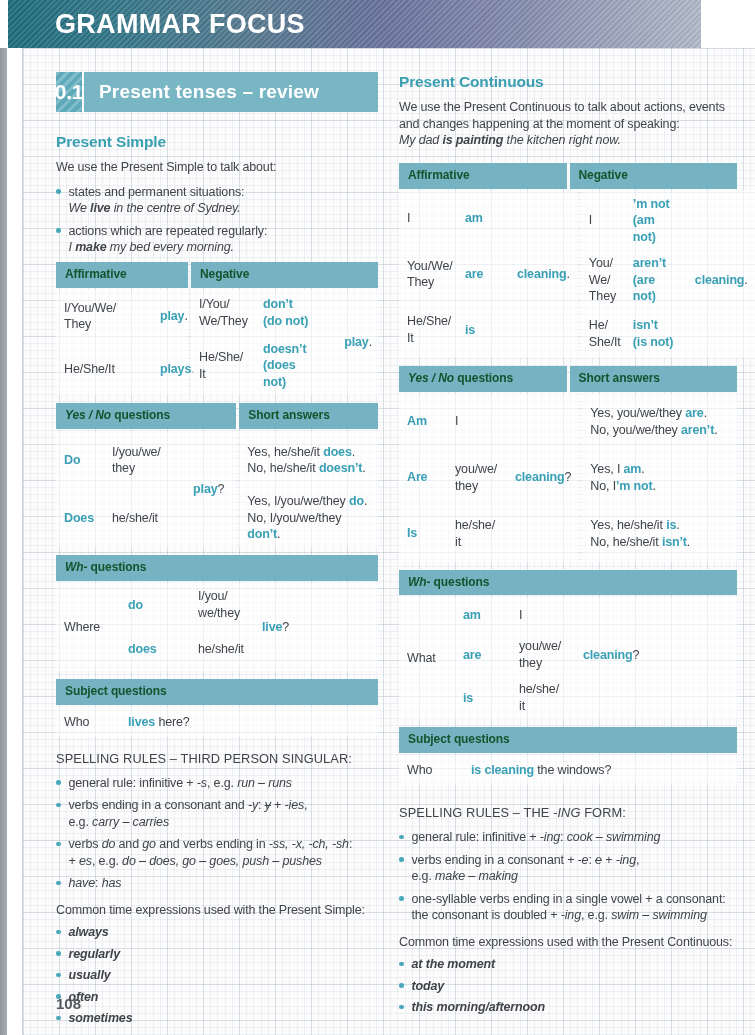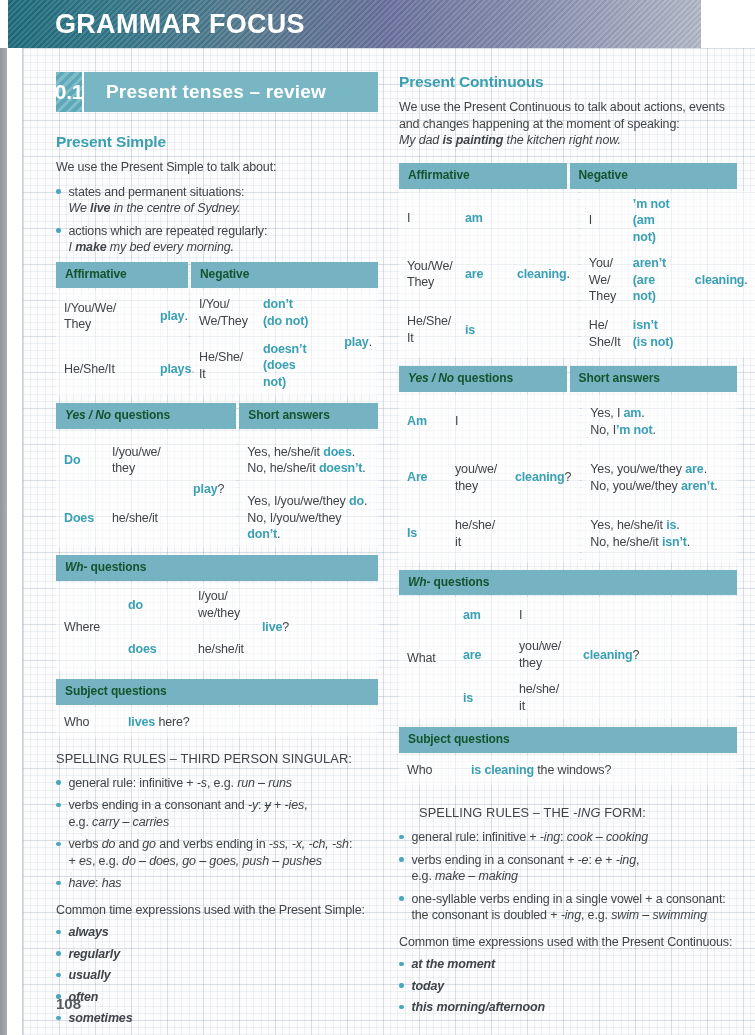--- a/index.html
+++ b/index.html
@@ -32,21 +32,21 @@
   .col{position:absolute;top:24px;font-size:12.5px;letter-spacing:-0.15px;line-height:1.32;}
   .col-left{left:33px;width:322px;}
   .col-right{left:376px;width:338px;}
 
   
   .section-head{display:flex;height:40px;margin-bottom:20px;}
   .sec-num{width:26px;margin-right:2px;display:flex;align-items:center;justify-content:center;
     color:#fff;font-size:21px;font-weight:bold;
     background-image:repeating-linear-gradient(135deg, rgba(255,255,255,0.22) 0 3px, transparent 3px 7px);
     background-color:#5da9ba;}
-  .sec-title{flex:1;display:flex;align-items:center;padding-left:22px;background:#79b6c4;
+  .sec-title{flex:1;display:flex;align-items:center;padding-left:15px;background:#79b6c4;
     color:#fff;font-size:19px;font-weight:bold;letter-spacing:0.2px;}
 
   .teal-h{color:#3a9fb1;font-size:15.5px;font-weight:bold;margin:0 0 7px 0;}
   .intro{margin:0 0 8px 0;white-space:pre-line;}
 
   .blist{margin-bottom:4px;}
   .bitem{display:flex;gap:8px;margin-bottom:6px;}
   .dot{flex:none;width:4.5px;height:4.5px;border-radius:50%;background:#48a7ba;margin-top:5.5px;}
   .btext{white-space:pre-line;}
 
@@ -317,26 +317,26 @@
           <div class="c p21"><span class="rt">Are</span></div>
           <div class="c p22">you/we/
 they</div>
           <div class="c p23"><span class="rt">cleaning</span><span>?</span></div>
           <div class="c p31"><span class="rt">Is</span></div>
           <div class="c p32">he/she/
 it</div>
         </div>
         <div class="half grow ansCol ansCol3">
           <div class="ans">
+            <div><span>Yes, you/we/they </span><span class="rt">are</span><span>.</span></div>
+            <div><span>No, you/we/they </span><span class="rt">aren’t</span><span>.</span></div>
+          </div>
+          <div class="ans">
             <div><span>Yes, I </span><span class="rt">am</span><span>.</span></div>
             <div><span>No, I</span><span class="rt">’m not</span><span>.</span></div>
-          </div>
-          <div class="ans">
-            <div><span>Yes, you/we/they </span><span class="rt">are</span><span>.</span></div>
-            <div><span>No, you/we/they </span><span class="rt">aren’t</span><span>.</span></div>
           </div>
           <div class="ans">
             <div><span>Yes, he/she/it </span><span class="rt">is</span><span>.</span></div>
             <div><span>No, he/she/it </span><span class="rt">isn’t</span><span>.</span></div>
           </div>
         </div>
       </div>
     </div>
 
     <div class="tbl">
@@ -359,25 +359,25 @@
     <div class="tbl">
       <div class="thead">
         <div class="hc grow">Subject questions</div>
       </div>
       <div class="full g-sub">
         <div class="c">Who</div>
         <div class="c"><span class="rt">is cleaning</span><span> the windows?</span></div>
       </div>
     </div>
 
-    <div class="spell-title" style="margin-top:20px;margin-left:20px;"><span>SPELLING RULES – THE </span><span class="ri">-ING</span><span> FORM:</span></div>
+    <div class="spell-title" style="margin-top:20px;"><span>SPELLING RULES – THE </span><span class="ri">-ING</span><span> FORM:</span></div>
     <div class="blist">
       <div class="bitem">
         <span class="dot"></span>
-        <div class="btext"><span>general rule: infinitive + </span><span class="ri">-ing</span><span>: </span><span class="ri">cook – cooking</span></div>
+        <div class="btext"><span>general rule: infinitive + </span><span class="ri">-ing</span><span>: </span><span class="ri">cook – swimming</span></div>
       </div>
       <div class="bitem">
         <span class="dot"></span>
         <div class="btext"><span>verbs ending in a consonant + </span><span class="ri">-e</span><span>: </span><span class="ri rk">e</span><span> + </span><span class="ri">-ing</span><span>,
 e.g. </span><span class="ri">make – making</span></div>
       </div>
       <div class="bitem">
         <span class="dot"></span>
         <div class="btext"><span>one-syllable verbs ending in a single vowel + a consonant:
 the consonant is doubled + </span><span class="ri">-ing</span><span>, e.g. </span><span class="ri">swim – swimming</span></div>

